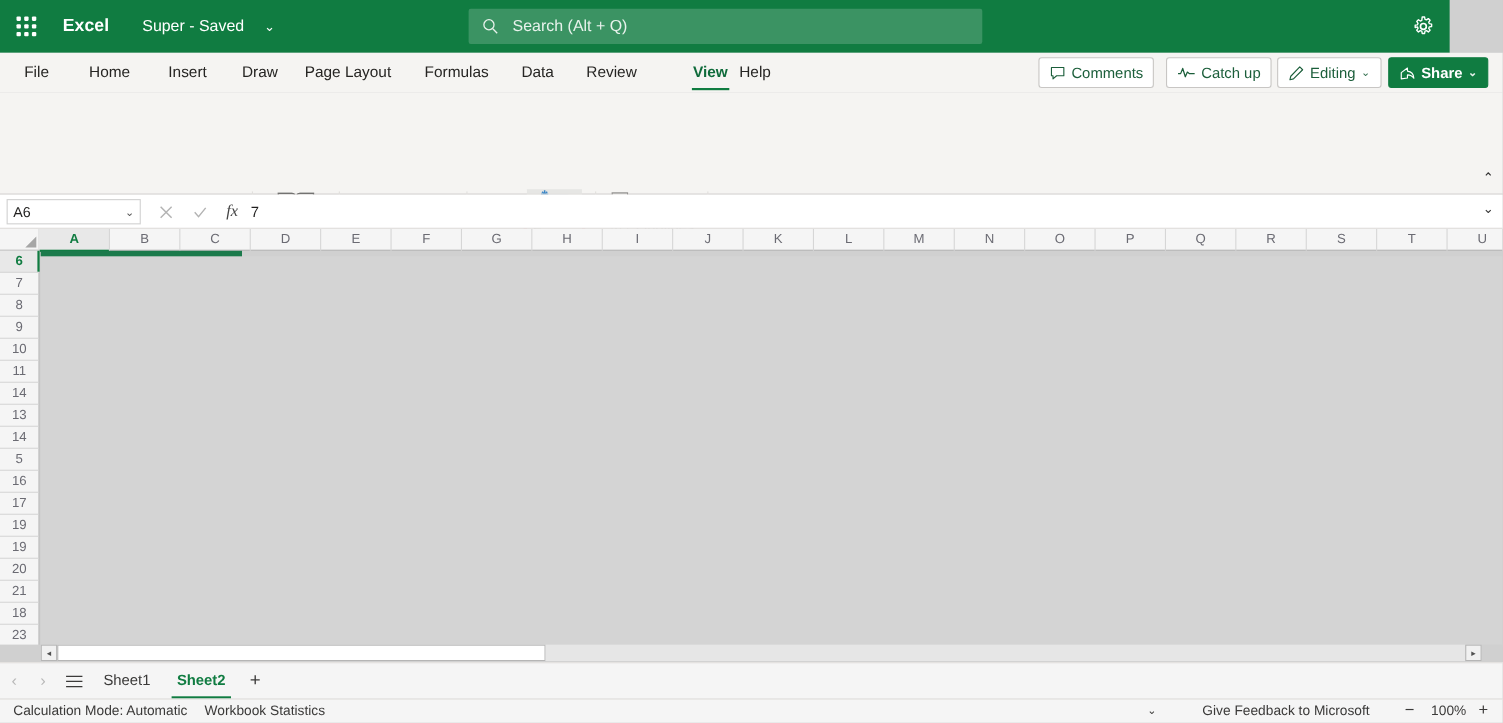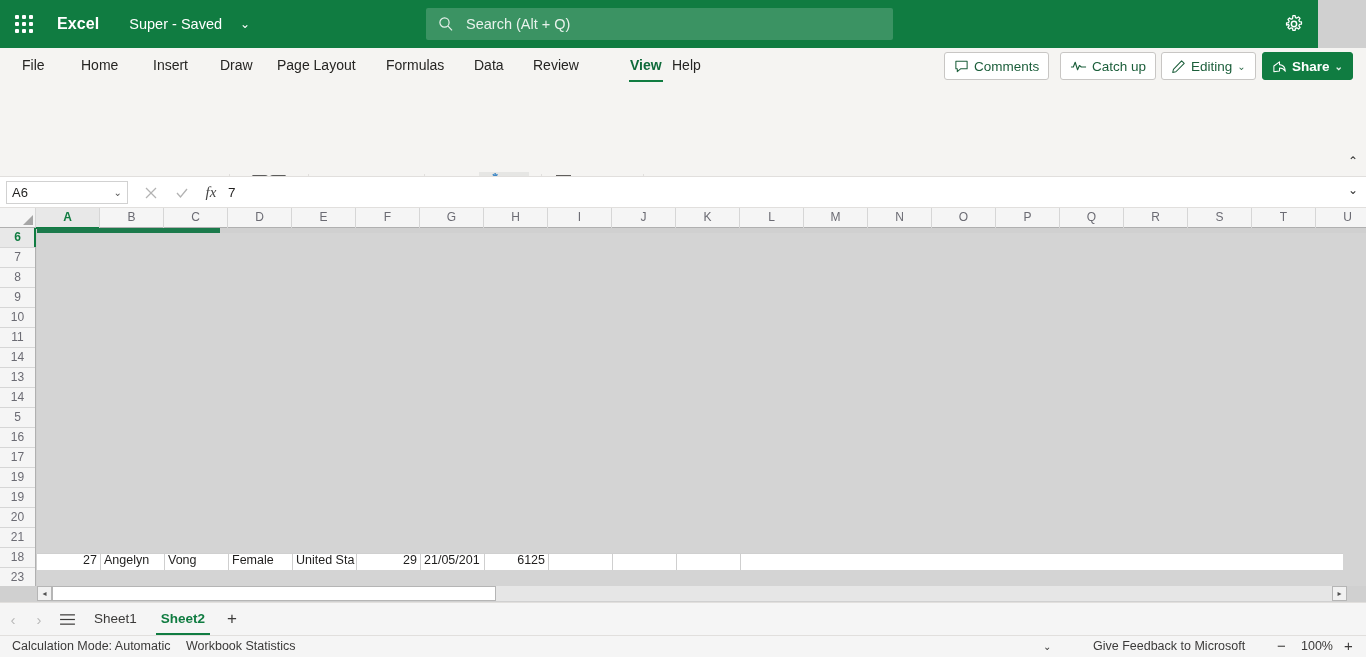--- a/index.html
+++ b/index.html
@@ -603,33 +603,20 @@
       <div class="rowcell">17</div>
       <div class="rowcell">19</div>
       <div class="rowcell">19</div>
       <div class="rowcell">20</div>
       <div class="rowcell">21</div>
       <div class="rowcell">18</div>
       <div class="rowcell">23</div>
     </div>
   <div id="sheet-body"></div>
   <div id="frozen-bar"></div>
-  <div id="data-row">
-      <div class="dcell num" style="width: 64px;">27</div>
-      <div class="dcell" style="width: 64px;">Angelyn</div>
-      <div class="dcell" style="width: 64px;">Vong</div>
-      <div class="dcell" style="width: 64px;">Female</div>
-      <div class="dcell" style="width: 64px;">United Sta</div>
-      <div class="dcell num" style="width: 64px;">29</div>
-      <div class="dcell" style="width: 64px;">21/05/201</div>
-      <div class="dcell num" style="width: 64px;">6125</div>
-      <div class="dcell" style="width: 64px;"></div>
-      <div class="dcell" style="width: 64px;"></div>
-      <div class="dcell" style="width: 64px;"></div>
-    </div>
 </div>
 
 <div id="hscroll-area"></div>
 <div id="hscroll-left">◂</div>
 <div id="hscroll-thumb"></div>
 <div id="hscroll-track"></div>
 <div id="hscroll-right">▸</div>
 
 <div id="sheetbar">
   <div class="navarrow">‹</div>

